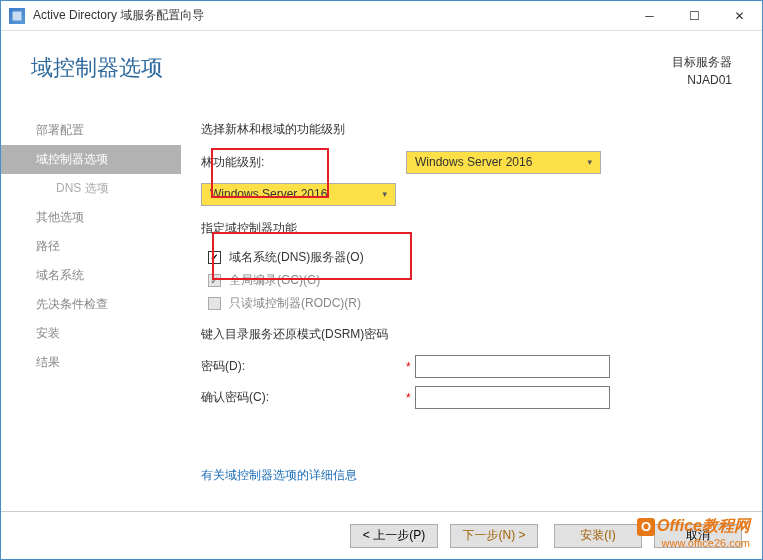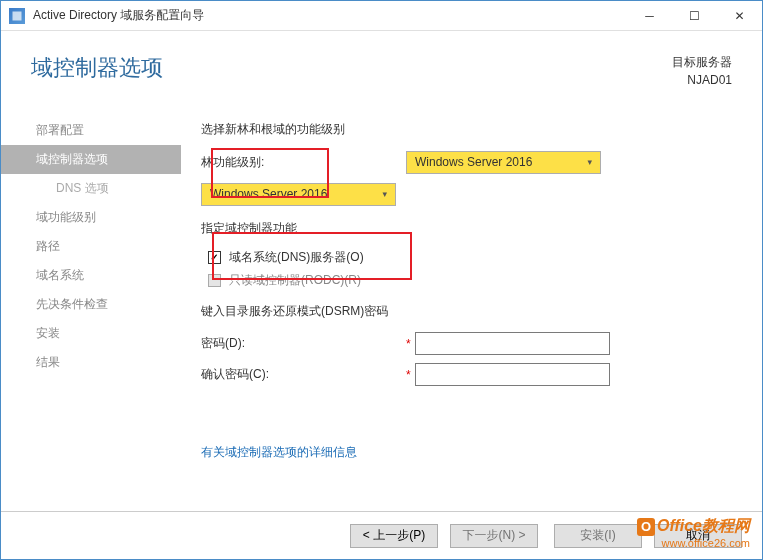--- a/index.html
+++ b/index.html
@@ -44,21 +44,21 @@
     
     .pwd-row { display: flex; align-items: center; margin-bottom: 8px; }
     .pwd-label { width: 205px; }
     .asterisk { color: #d00; margin-right: 4px; }
     .pwd-input { width: 195px; height: 23px; border: 1px solid #7a7a7a; background: #fff; padding: 0 4px; }
     
     .more-link { color: #1a6bb5; margin-top: 50px; display: inline-block; }
     
     .footer { position: absolute; bottom: 0; left: 0; right: 0; height: 48px; border-top: 1px solid #ccc; display: flex; align-items: center; justify-content: flex-end; padding-right: 20px; gap: 6px; }
     .footer-btn { min-width: 88px; height: 24px; border: 1px solid #adadad; background: #e1e1e1; font-size: 12px; display: flex; align-items: center; justify-content: center; padding: 0 10px; margin-left: 6px; }
-    .footer-btn.disabled { color: #737373; }
+    .footer-btn.disabled { color: #a16207; }
     
     .watermark { position: absolute; right: 12px; bottom: 10px; font-size: 16px; font-weight: bold; font-style: italic; color: #e67817; }
     .watermark .sub { display:block; font-size: 11px; color: #e67817; text-align: right; font-style: normal; font-weight: normal; }
     .watermark .icon { display:inline-block; width:18px; height:18px; background:#e67817; color:#fff; border-radius:3px; text-align:center; line-height:18px; font-style:normal; font-size:13px; margin-right:2px; vertical-align:middle;}
     
     .spacer-section { margin-top: 14px; }
   </style>
 </head>
 <body>
 
@@ -83,21 +83,21 @@
     <div>NJAD01</div>
   </div>
 </div>
 
 <div class="body-area">
 
   <div class="sidebar">
     <div class="nav-item">部署配置</div>
     <div class="nav-item active">域控制器选项</div>
     <div class="nav-subitem">DNS 选项</div>
-    <div class="nav-item">域功能级别</div>
+    <div class="nav-item">其他选项</div>
     <div class="nav-item">路径</div>
     <div class="nav-item">域名系统</div>
     <div class="nav-item">先决条件检查</div>
     <div class="nav-item">安装</div>
     <div class="nav-item">结果</div>
   </div>
 
   <div class="main-content">
     <div class="section-label">选择新林和根域的功能级别</div>
     
@@ -114,20 +114,24 @@
         <span>Windows Server 2016</span>
         <span class="chev">▾</span>
       </div>
     </div>
     
     <div class="section-label spacer-section">指定域控制器功能</div>
     
     <div class="checkbox-row">
       <div class="checkbox checked"></div>
       <div class="checkbox-label">域名系统(DNS)服务器(O)</div>
+    </div>
+    <div class="checkbox-row">
+      <div class="checkbox checked disabled"></div>
+      <div class="checkbox-label disabled">全局编录(GC)(G)</div>
     </div>
     <div class="checkbox-row">
       <div class="checkbox disabled"></div>
       <div class="checkbox-label disabled">只读域控制器(RODC)(R)</div>
     </div>
     
     <div class="section-label spacer-section">键入目录服务还原模式(DSRM)密码</div>
     
     <div class="pwd-row">
       <div class="pwd-label">密码(D):</div>

